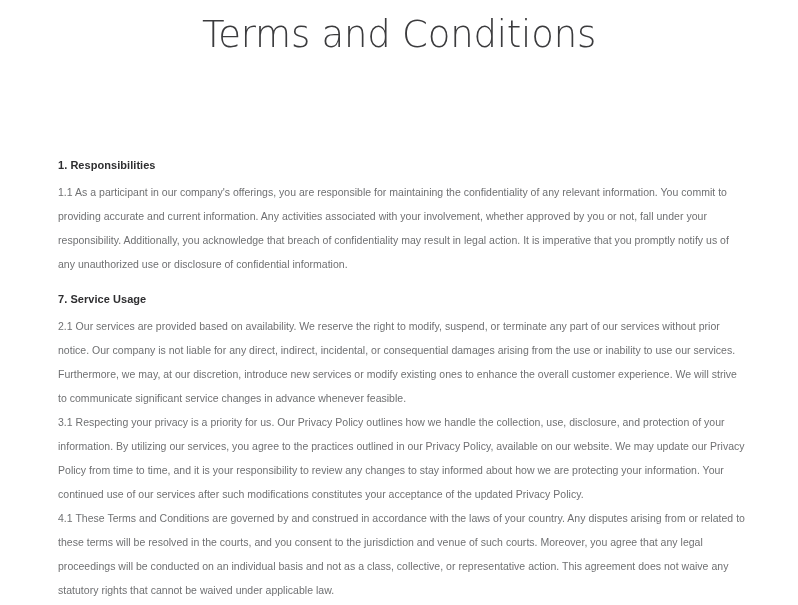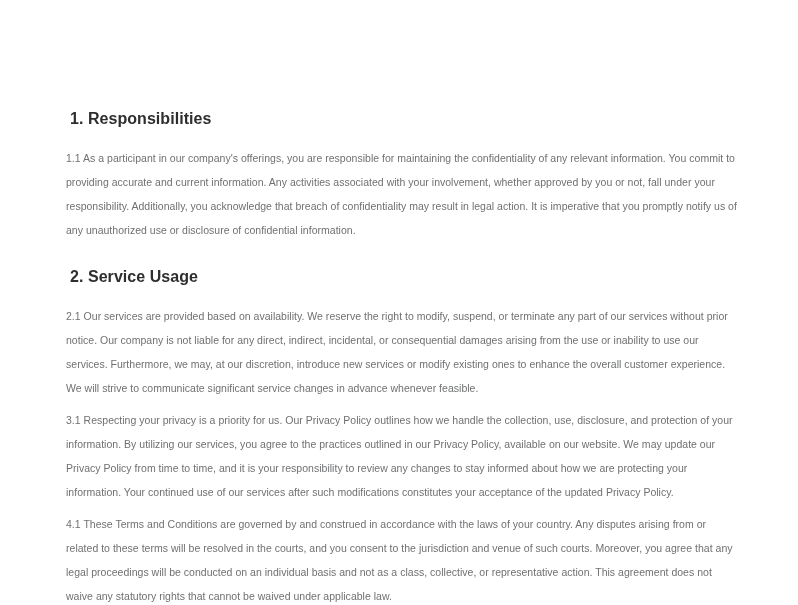--- a/index.html
+++ b/index.html
@@ -42,66 +42,67 @@
     box-sizing: border-box;
     width: 798px;
   }
 
   .section {
     margin: 0;
     padding: 0;
   }
 
   .section-heading {
-    margin: 12px;
-    font-size: 16px;
+    margin: 0;
+    font-size: 11px;
     font-weight: bold;
     color: #2e2e30;
     line-height: 14px;
     letter-spacing: 0.05px;
     padding-top: 16px;
     padding-bottom: 8px;
   }
 
   .section:first-child .section-heading {
     padding-top: 0;
   }
 
   .section-body {
-    margin: 8px;
+    margin: 0;
     font-size: 10.5px;
     font-weight: normal;
     color: #6f7072;
     line-height: 24px;
     letter-spacing: 0.02px;
     text-align: left;
     max-width: 692px;
   }
 
   .spacer-top {
     height: 100px;
   }
 </style>
 </head>
 <body>
 
 <div class="page">
 
+  <h1 class="doc-title">Terms and Conditions</h1>
 
   <div class="spacer-top"></div>
 
   <div class="content">
 
     <section class="section">
       <h2 class="section-heading">1. Responsibilities</h2>
       <p class="section-body">1.1 As a participant in our company's offerings, you are responsible for maintaining the confidentiality of any relevant information. You commit to providing accurate and current information. Any activities associated with your involvement, whether approved by you or not, fall under your responsibility. Additionally, you acknowledge that breach of confidentiality may result in legal action. It is imperative that you promptly notify us of any unauthorized use or disclosure of confidential information.</p>
     </section>
 
     <section class="section">
-      <h2 class="section-heading">2. Service Usage</h2>
+      <h2 class="section-heading">7. Service Usage</h2>
       <p class="section-body">2.1 Our services are provided based on availability. We reserve the right to modify, suspend, or terminate any part of our services without prior notice. Our company is not liable for any direct, indirect, incidental, or consequential damages arising from the use or inability to use our services. Furthermore, we may, at our discretion, introduce new services or modify existing ones to enhance the overall customer experience. We will strive to communicate significant service changes in advance whenever feasible.</p>
     </section>
 
     <section class="section">
       <p class="section-body">3.1 Respecting your privacy is a priority for us. Our Privacy Policy outlines how we handle the collection, use, disclosure, and protection of your information. By utilizing our services, you agree to the practices outlined in our Privacy Policy, available on our website. We may update our Privacy Policy from time to time, and it is your responsibility to review any changes to stay informed about how we are protecting your information. Your continued use of our services after such modifications constitutes your acceptance of the updated Privacy Policy.</p>
     </section>
 
     <section class="section">
       <p class="section-body">4.1 These Terms and Conditions are governed by and construed in accordance with the laws of your country. Any disputes arising from or related to these terms will be resolved in the courts, and you consent to the jurisdiction and venue of such courts. Moreover, you agree that any legal proceedings will be conducted on an individual basis and not as a class, collective, or representative action. This agreement does not waive any statutory rights that cannot be waived under applicable law.</p>
     </section>

